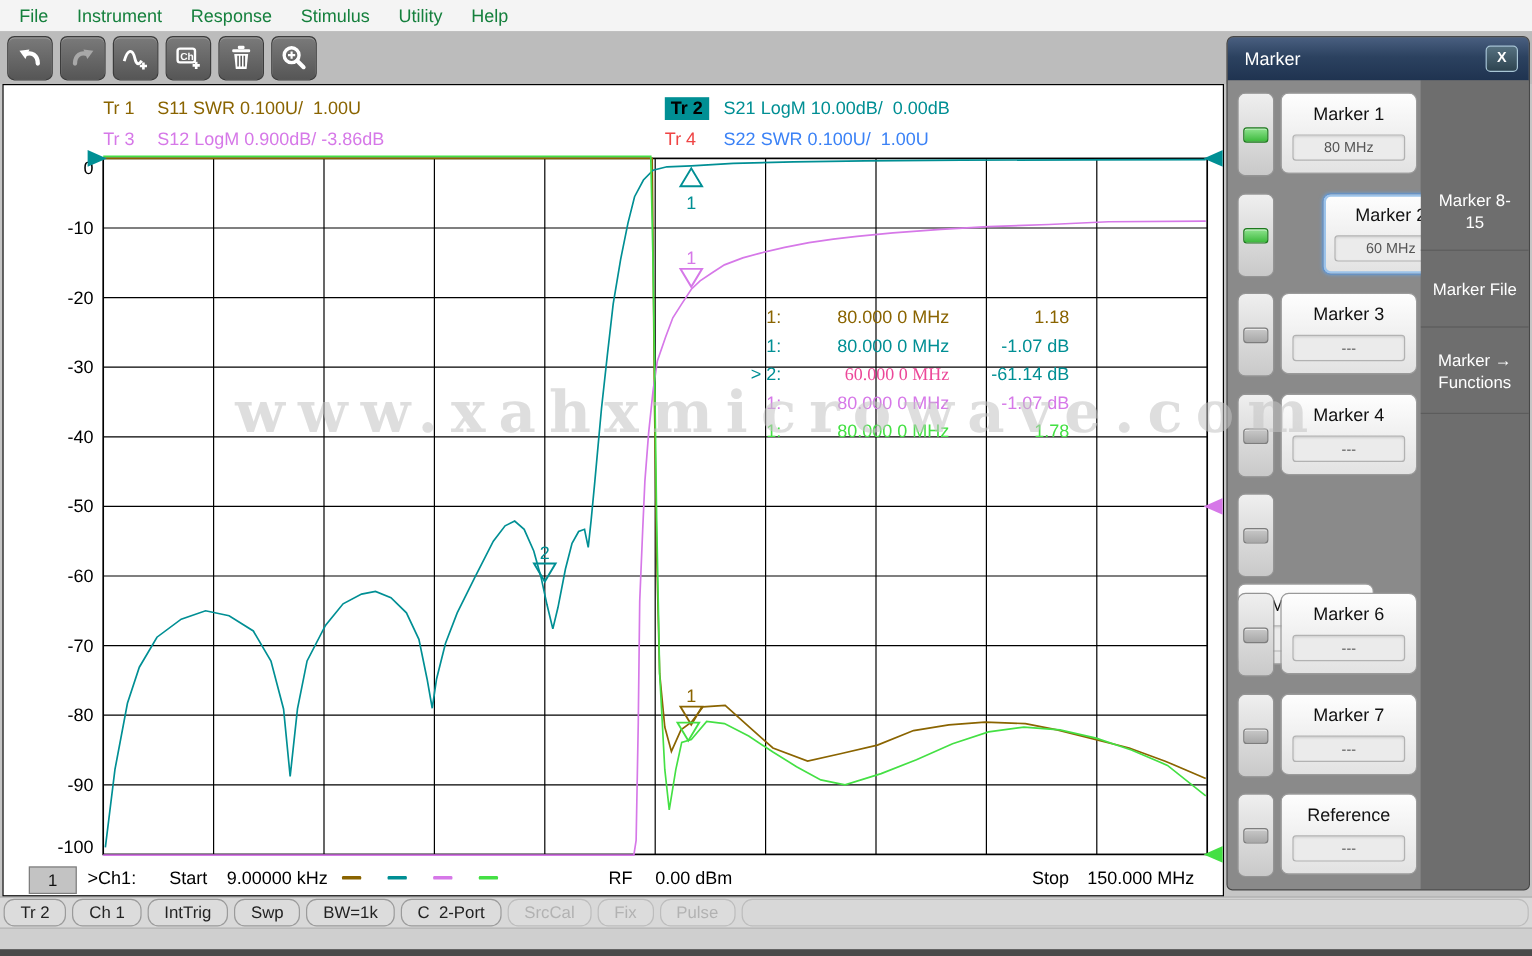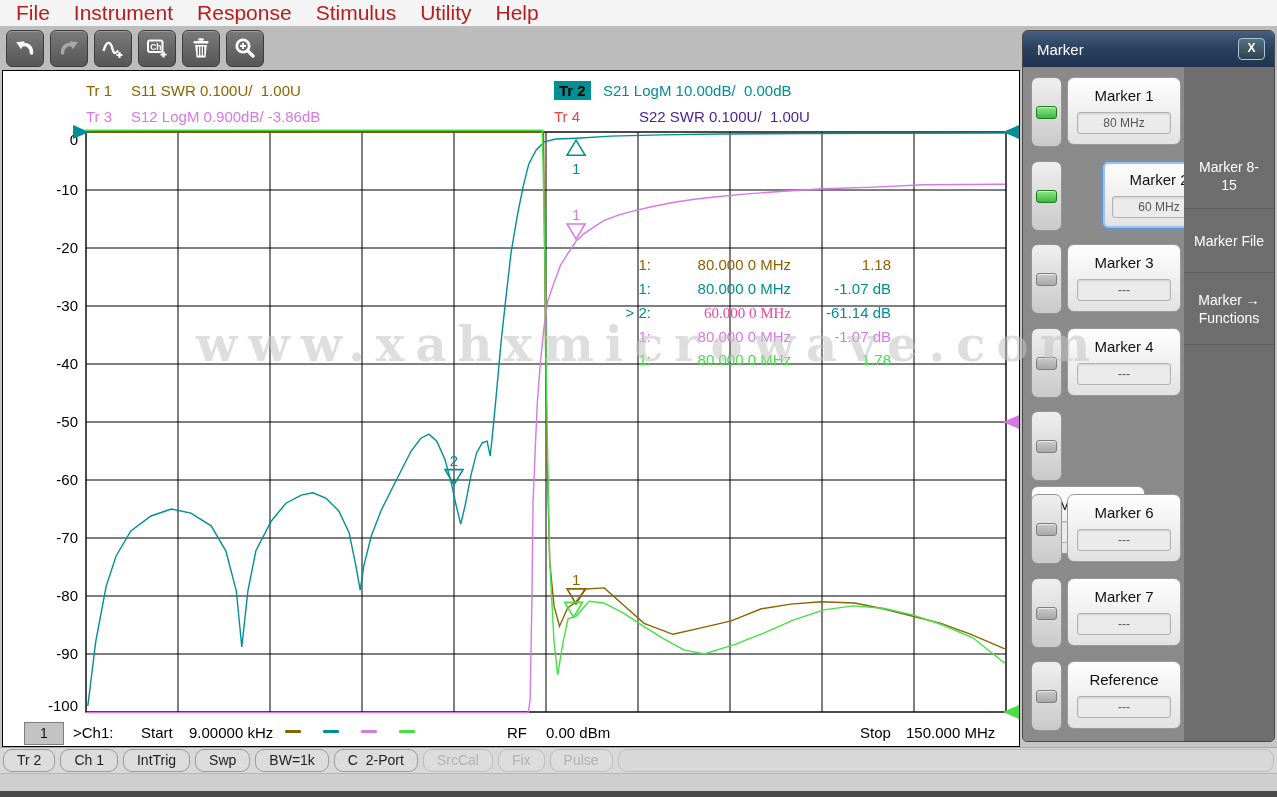--- a/index.html
+++ b/index.html
@@ -5,21 +5,21 @@
   html,body{margin:0;padding:0;}
   body{
     width:1277px;height:797px;position:relative;overflow:hidden;
     background:#c6c6c6;
     font-family:"Liberation Sans",sans-serif;
     -webkit-font-smoothing:antialiased;
   }
   
   .menubar{position:absolute;left:0;top:0;width:1277px;height:26px;background:#f4f4f4;
     display:flex;align-items:center;padding-left:4px;box-sizing:border-box;}
-  .menubar .mi{font-size:21px;color:#b91c1c;padding:0 12px;cursor:default;}
+  .menubar .mi{font-size:15px;color:#15803d;padding:0 12px;cursor:default;}
   
   .toolbar{position:absolute;left:0;top:26px;width:1277px;height:44px;background:#bcbcbc;
     display:flex;align-items:center;padding-left:6px;box-sizing:border-box;gap:6px;}
   .tbtn{width:36px;height:35px;border-radius:6px;border:1px solid #3c3c3c;
     background:linear-gradient(#7a7a7a,#565656);display:flex;align-items:center;justify-content:center;
     box-shadow:inset 0 1px 0 rgba(255,255,255,.25);}
   .tbtn svg{display:block;}
   
   .display{position:absolute;left:2px;top:70px;width:1016px;height:675px;background:#ffffff;
     border:1px solid #000;box-sizing:content-box;z-index:10;}
@@ -147,21 +147,21 @@
 
 <div class="display">
 
   <span class="abs leg" style="left: 83px; top: 11px; color: rgb(138, 100, 0);">Tr 1</span>
   <span class="abs leg" style="left: 128px; top: 11px; color: rgb(138, 100, 0);">S11 SWR 0.100U/  1.00U</span>
   <span class="abs leg tr2badge" style="left: 551px; top: 10px; background: rgb(0, 143, 148);">Tr 2</span>
   <span class="abs leg" style="left: 600px; top: 11px; color: rgb(0, 143, 148);">S21 LogM 10.00dB/  0.00dB</span>
   <span class="abs leg" style="left: 83px; top: 37px; color: rgb(214, 120, 232);">Tr 3</span>
   <span class="abs leg" style="left: 128px; top: 37px; color: rgb(214, 120, 232);">S12 LogM 0.900dB/ -3.86dB</span>
   <span class="abs leg" style="left: 551px; top: 37px; color: #ef4444;">Tr 4</span>
-  <span class="abs leg" style="left: 600px; top: 37px; color: #4c1d95; margin-left: 36px;">S22 SWR 0.100U/  1.00U</span>
+  <span class="abs leg" style="left: 600px; top: 37px; color: #3b82f6;">S22 SWR 0.100U/  1.00U</span>
 
   <svg id="plotsvg" width="1016" height="675">
       <g>
         <line x1="175" y1="61" x2="175" y2="641" stroke="#000" stroke-width="1"></line>
         <line x1="267" y1="61" x2="267" y2="641" stroke="#000" stroke-width="1"></line>
         <line x1="359" y1="61" x2="359" y2="641" stroke="#000" stroke-width="1"></line>
         <line x1="451" y1="61" x2="451" y2="641" stroke="#000" stroke-width="1"></line>
         <line x1="543" y1="61" x2="543" y2="641" stroke="#000" stroke-width="1"></line>
         <line x1="635" y1="61" x2="635" y2="641" stroke="#000" stroke-width="1"></line>
         <line x1="727" y1="61" x2="727" y2="641" stroke="#000" stroke-width="1"></line>

